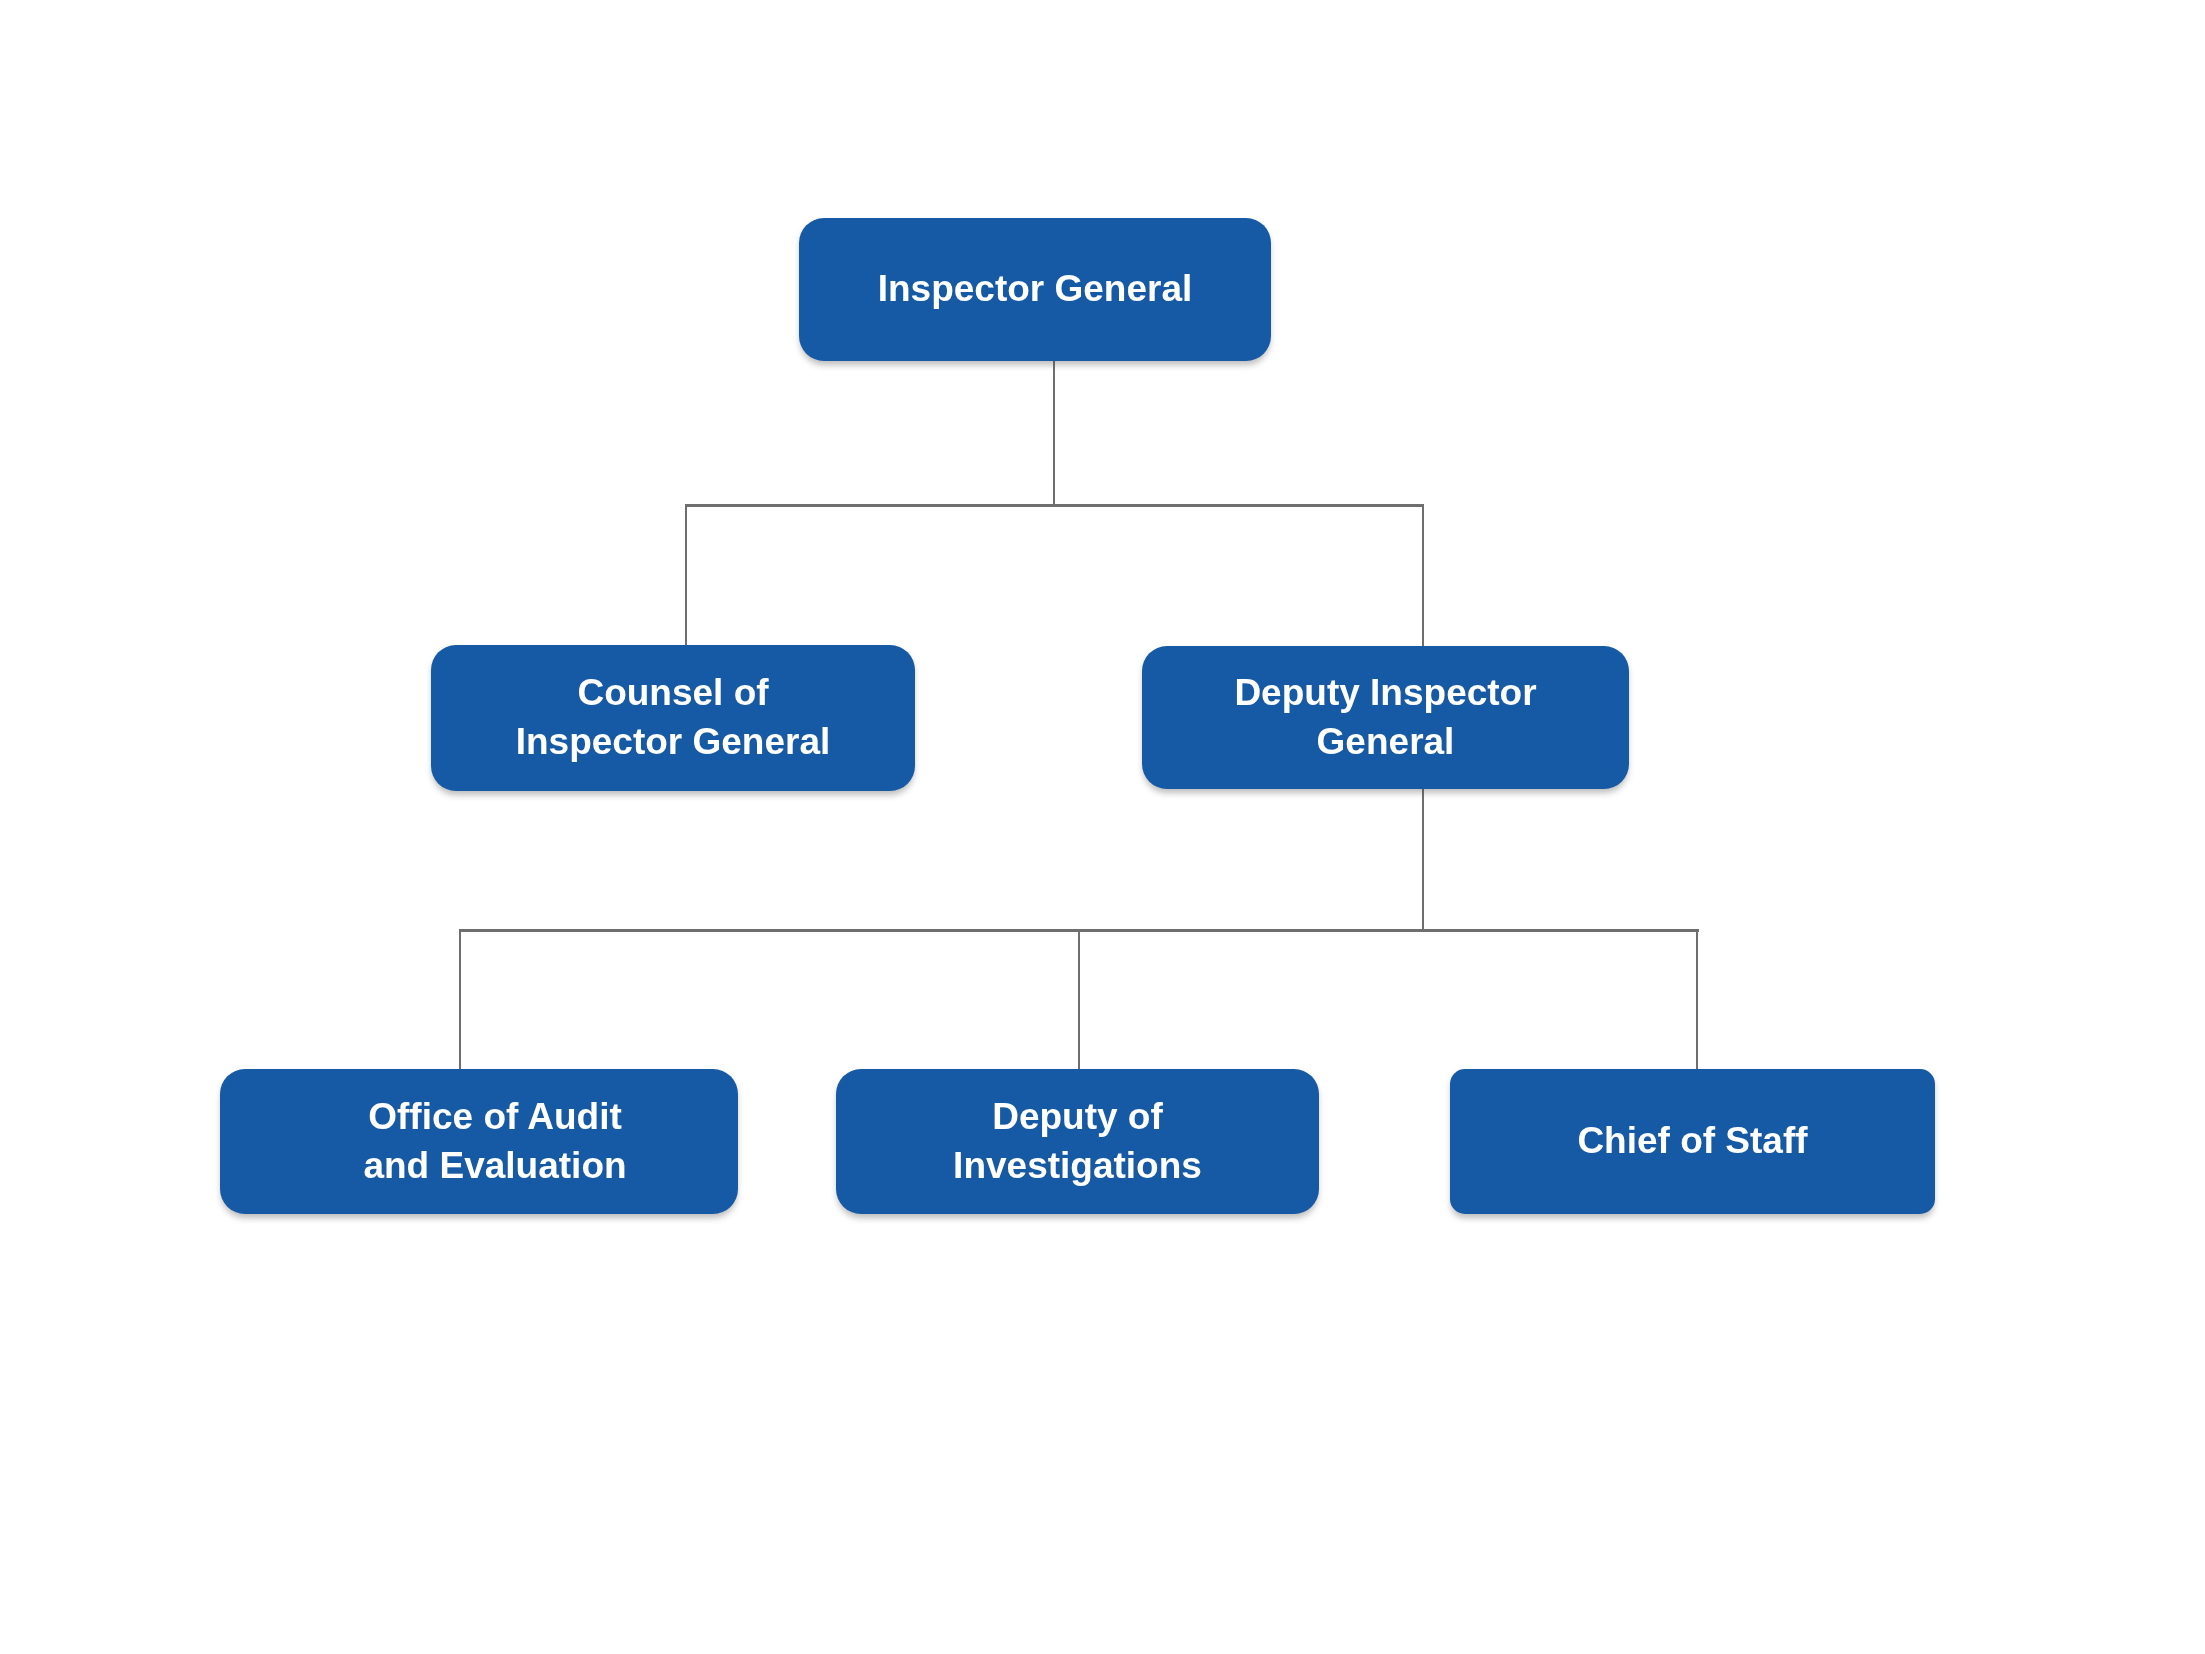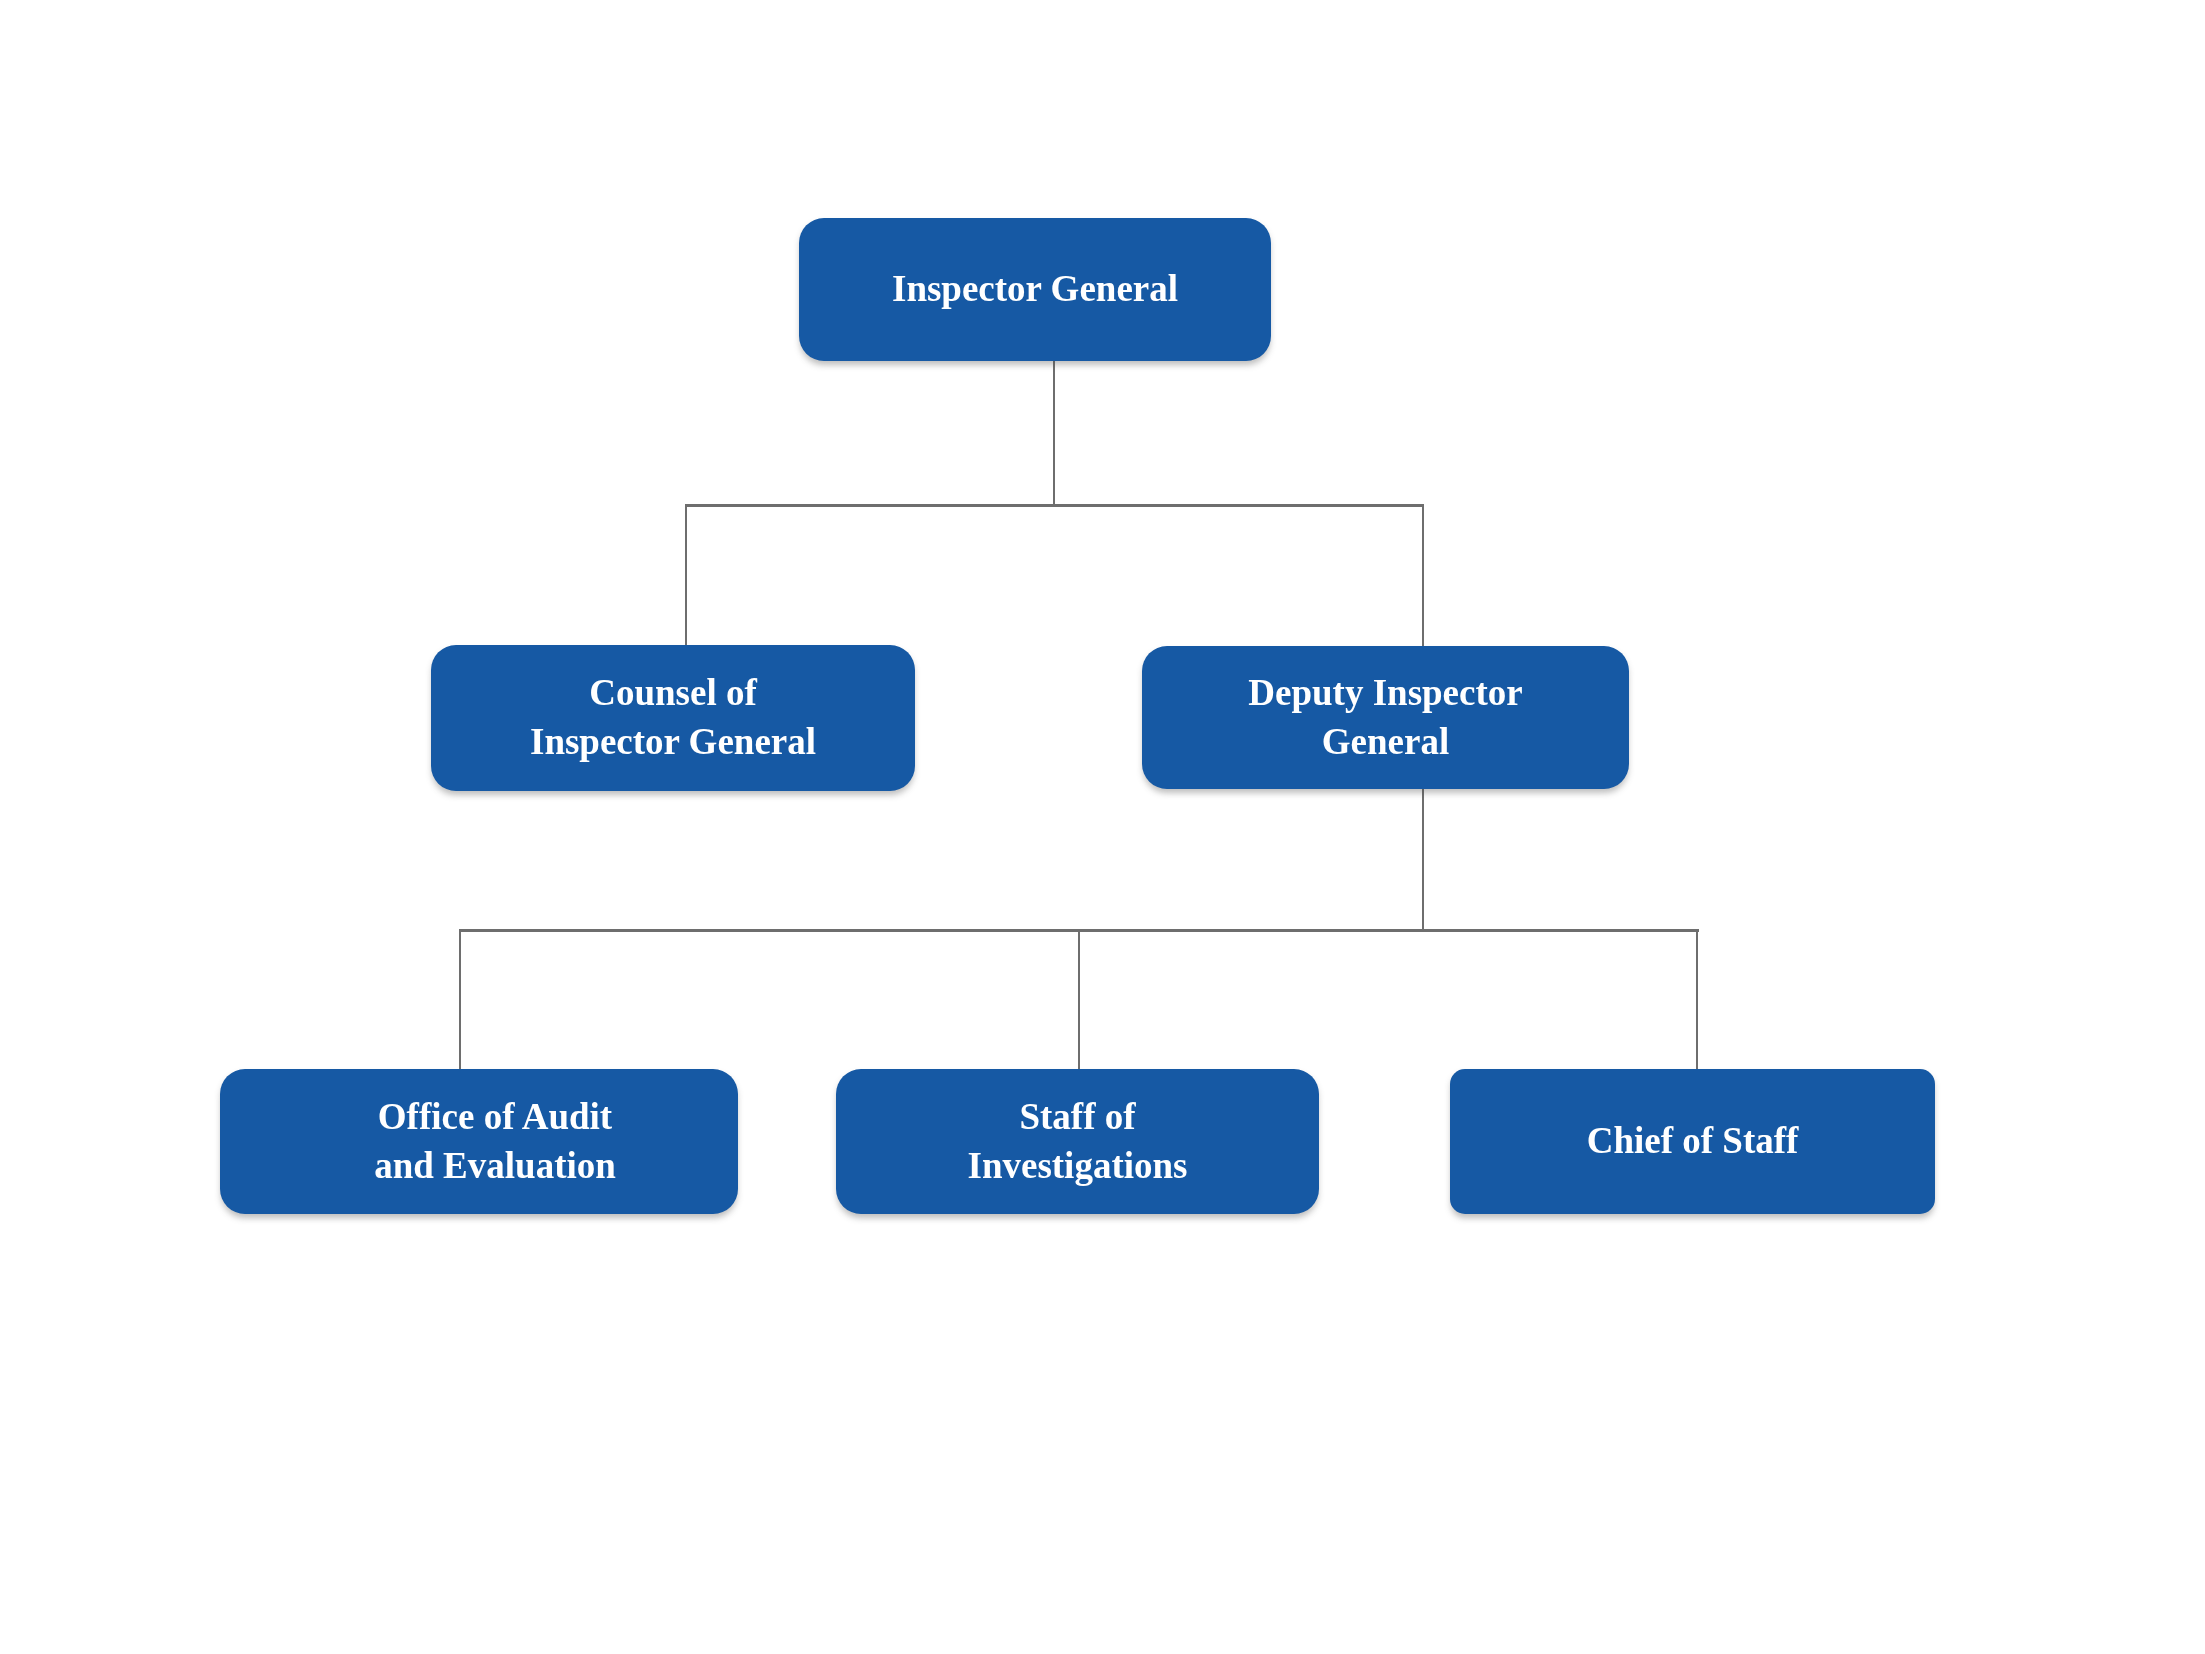--- a/index.html
+++ b/index.html
@@ -6,21 +6,21 @@
     margin: 0;
     padding: 0;
     background: #ffffff;
   }
   #canvas {
     position: relative;
     width: 2205px;
     height: 1654px;
     background: var(--bg, #ffffff);
     overflow: hidden;
-    font-family: Liberation Serif, serif;
+    font-family: Liberation Sans, sans-serif;
   }
   .node {
     position: absolute;
     background: var(--box-fill, #1659A4);
     color: var(--box-text, #ffffff);
     border-radius: 25px;
     display: flex;
     align-items: center;
     justify-content: center;
     text-align: center;
@@ -73,18 +73,18 @@
 
   <div class="node" id="node-counsel">Counsel of
 Inspector General</div>
 
   <div class="node" id="node-deputy">Deputy Inspector
 General</div>
 
   <div class="node" id="node-audit">Office of Audit
 and Evaluation</div>
 
-  <div class="node" id="node-invest">Staff of
+  <div class="node" id="node-invest">Deputy of
 Investigations</div>
 
   <div class="node" id="node-chief">Chief of Staff</div>
 </div>
 
 
 </body></html>

